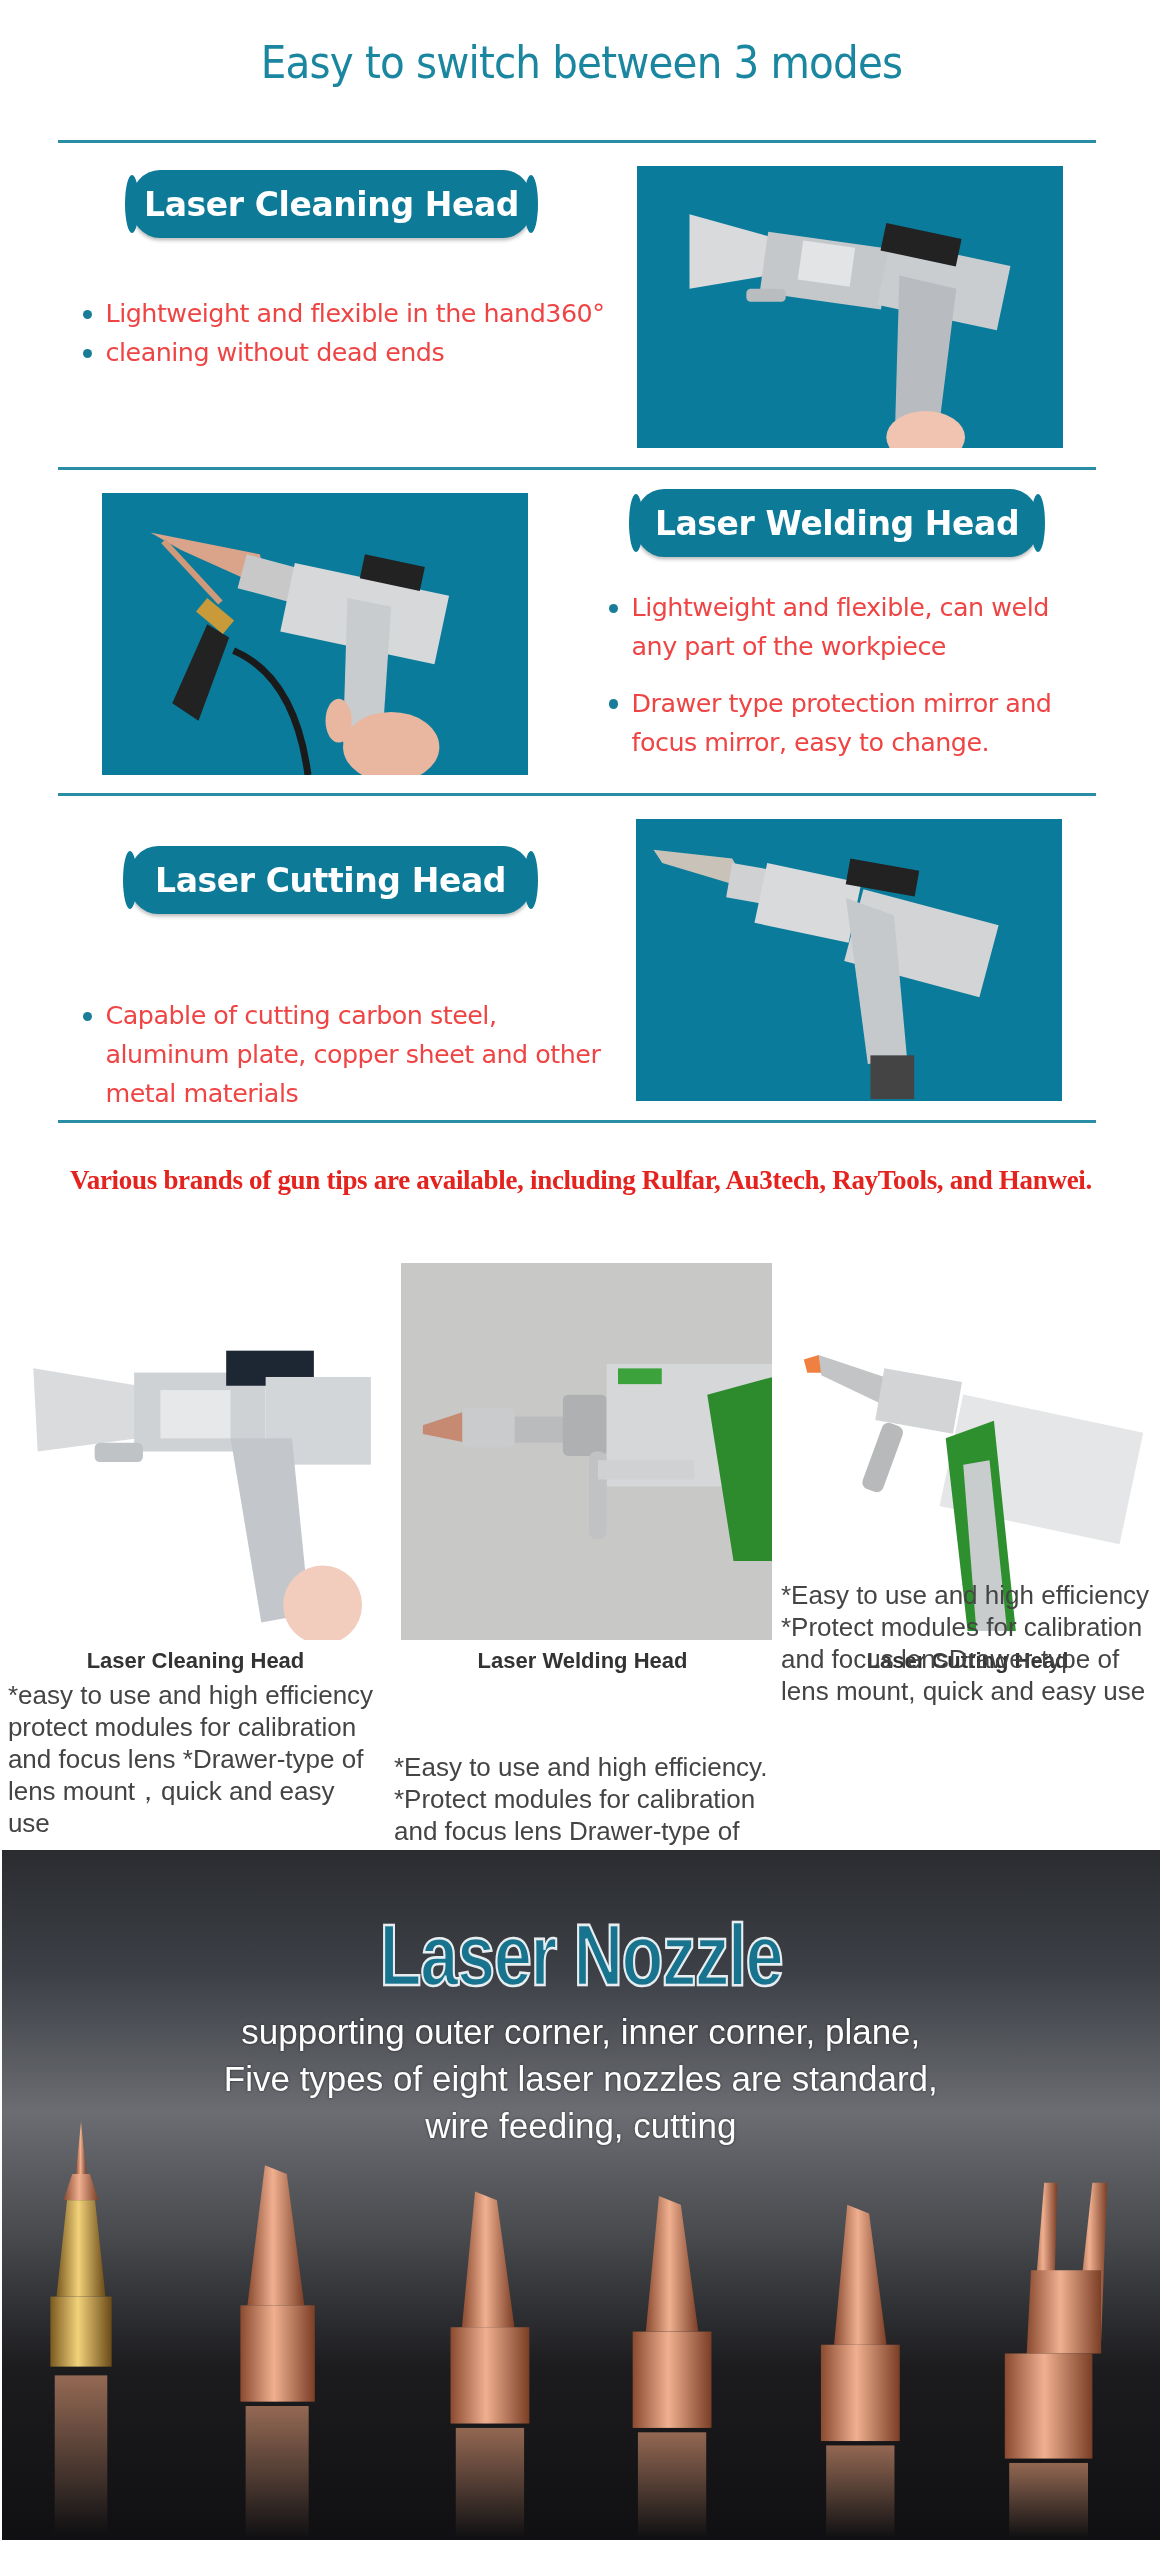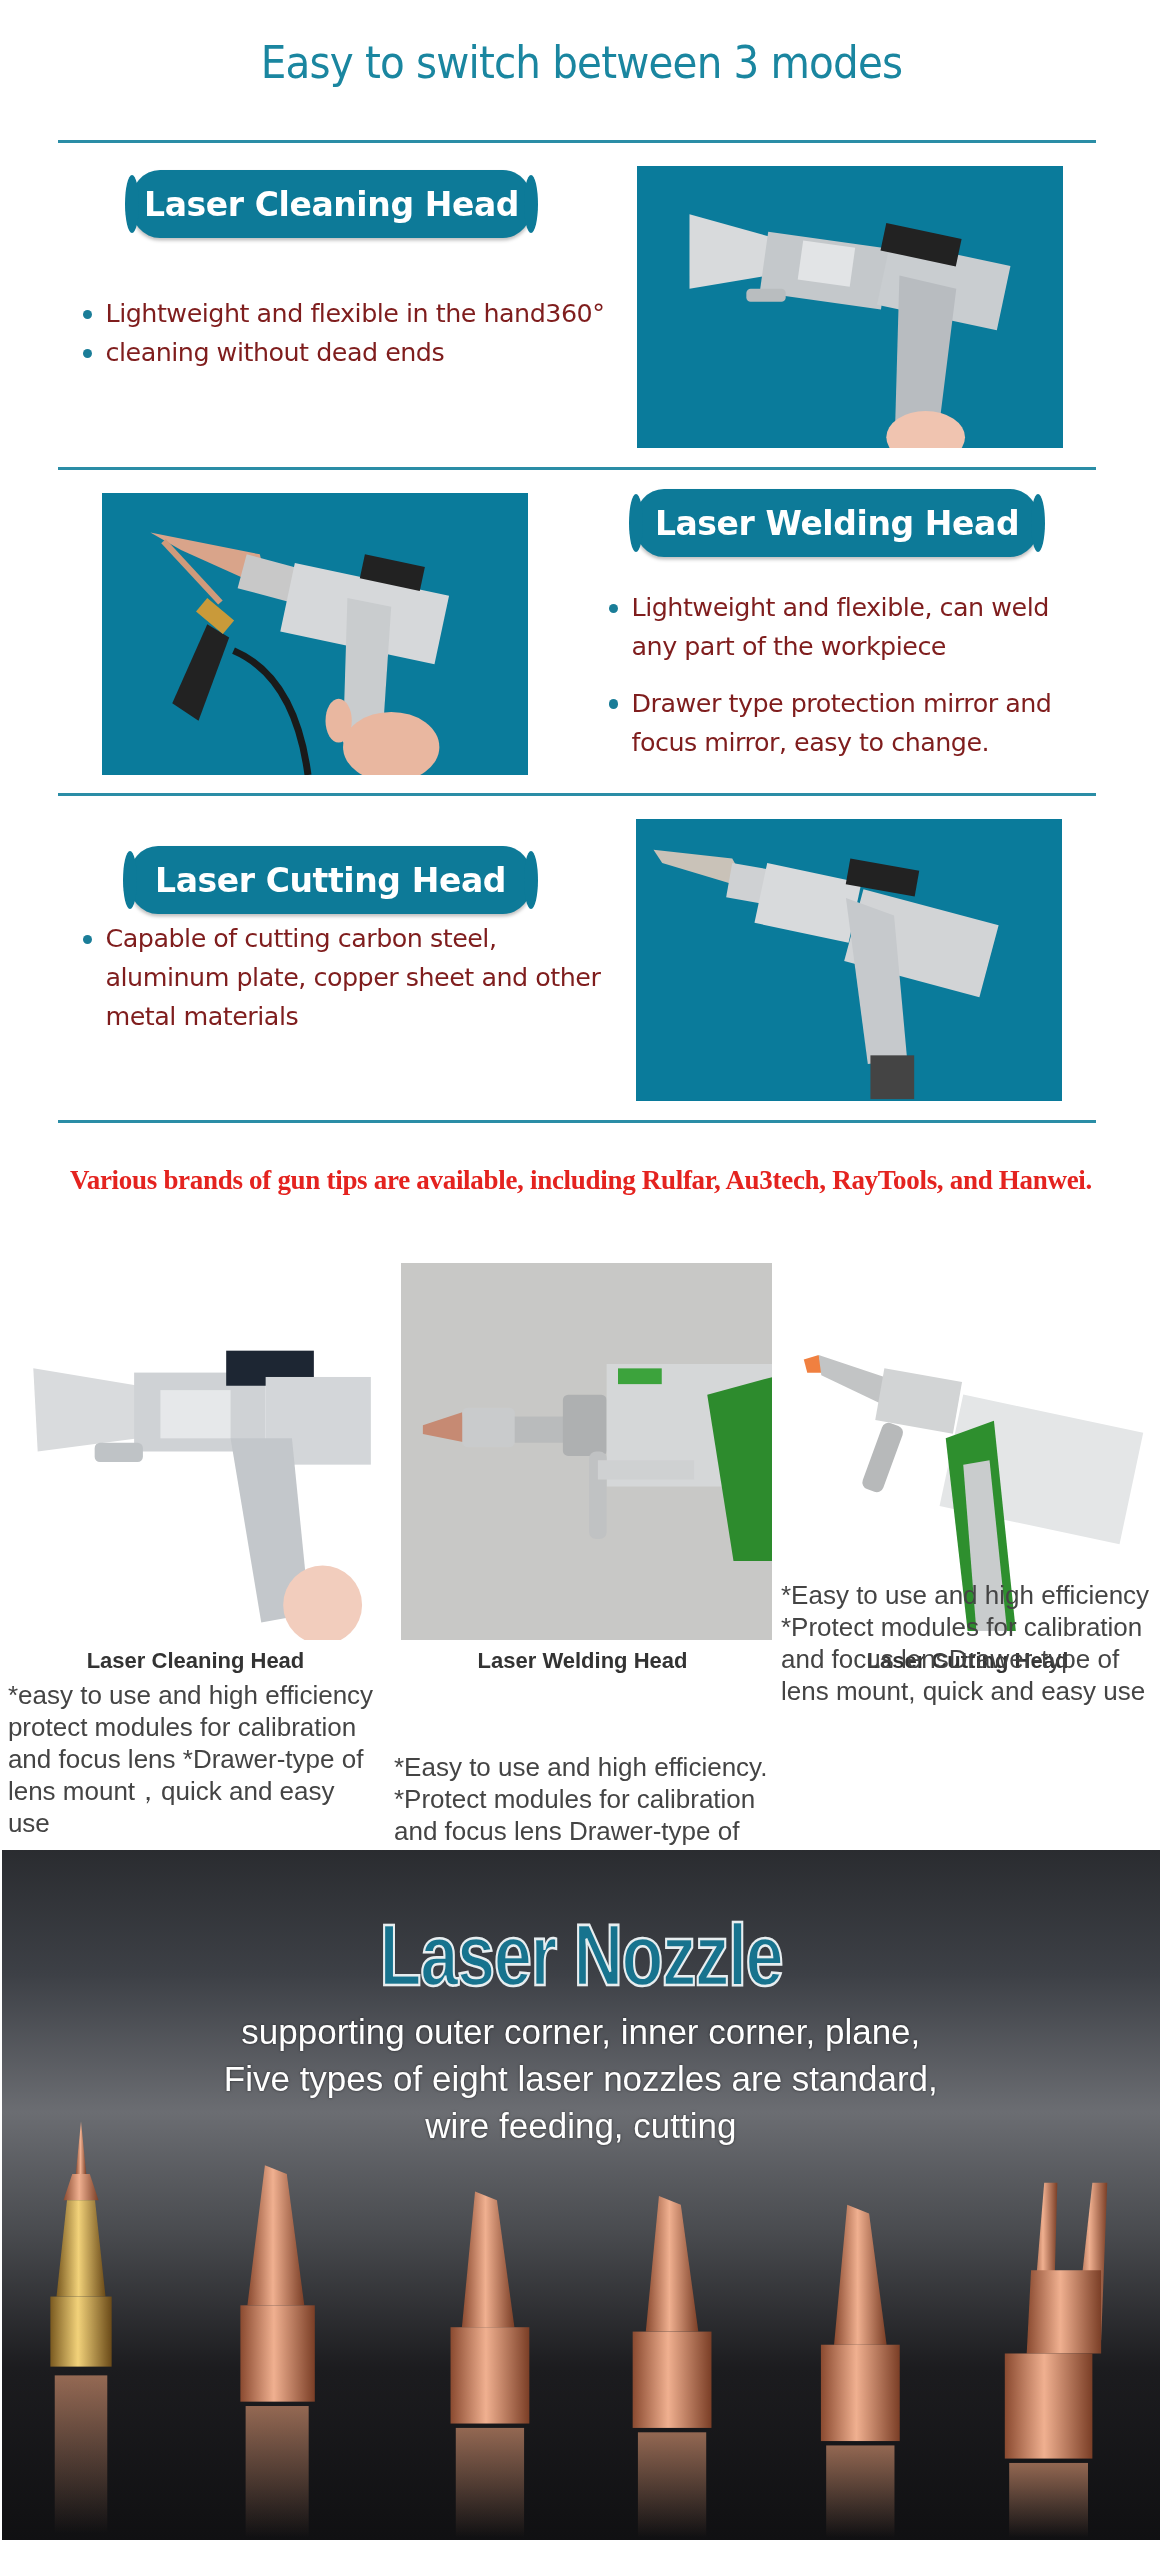--- a/index.html
+++ b/index.html
@@ -22,21 +22,21 @@
     border-radius: 30px / 34px;
     box-shadow: 0 2.6px 3.5px rgba(0,0,0,0.25);
     letter-spacing: -0.4px;
   }
   .ribbon::before, .ribbon::after {
     content: ""; position: absolute; top: 5.3px; width: 14px; height: 58px; background: #0d7a98; border-radius: 50%;
   }
   .ribbon::before { left: -5.3px; }
   .ribbon::after { right: -5.3px; }
 
-  .bullets { position: absolute; margin: 0; padding: 0; list-style: none; font-family: "DejaVu Sans", sans-serif; color: #7f1d1d; font-size: 25.4px; letter-spacing: -0.5px; }
+  .bullets { position: absolute; margin: 0; padding: 0; list-style: none; font-family: "DejaVu Sans", sans-serif; color: #ef4444; font-size: 25.4px; letter-spacing: -0.5px; }
   .bullets li { position: relative; padding-left: 24.5px; line-height: 39px; }
   .bullets li::before { content: ""; position: absolute; left: 1.8px; top: 15.8px; width: 9.6px; height: 9.6px; border-radius: 50%; background: #1a7d98; }
   .bullets.spaced li { margin-bottom: 17.5px; }
 
   .photo { position: absolute; background: #0a7b9b; overflow: hidden; }
 
   
   .brand-note {
     position: absolute; left: 26px; top: 1160px; width: 1110px; text-align: center;
     color: #e4231f; font-weight: bold; font-size: 27px; line-height: 40px;
@@ -114,21 +114,21 @@
   </div>
   <ul class="bullets spaced" style="left:607px; top:588px; width:490px;">
     <li>Lightweight and flexible, can weld any part of the workpiece</li>
     <li>Drawer type protection mirror and focus mirror, easy to change.</li>
   </ul>
   <div class="rule" style="top:793px"></div>
 
   <div class="ribbon" style="left:128px; top:846px; width:405px;">
     <span>Laser Cutting Head</span>
   </div>
-  <ul class="bullets" style="left:81px; top:919px; width:543px;">
+  <ul class="bullets" style="left:81px; top:996px; width:543px;">
     <li>Capable of cutting carbon steel, aluminum plate, copper sheet and other metal materials</li>
   </ul>
   <div class="photo" style="left:636px; top:819px; width:426px; height:282px;">
     <svg width="426" height="282" viewBox="0 0 487 322">
       <rect width="487" height="322" fill="#0a7b9b"></rect>
       <polygon points="20,35 110,45 130,80 30,50" fill="#c9c2b8"></polygon>
       <rect x="110" y="50" width="70" height="40" fill="#cfd1d3" transform="rotate(10 110 50)"></rect>
       <rect x="150" y="50" width="110" height="70" fill="#d8dadc" transform="rotate(12 150 50)"></rect>
       <rect x="245" y="45" width="80" height="30" fill="#222" transform="rotate(10 245 45)"></rect>
       <rect x="260" y="80" width="160" height="85" fill="#d2d4d6" transform="rotate(15 260 80)"></rect>

